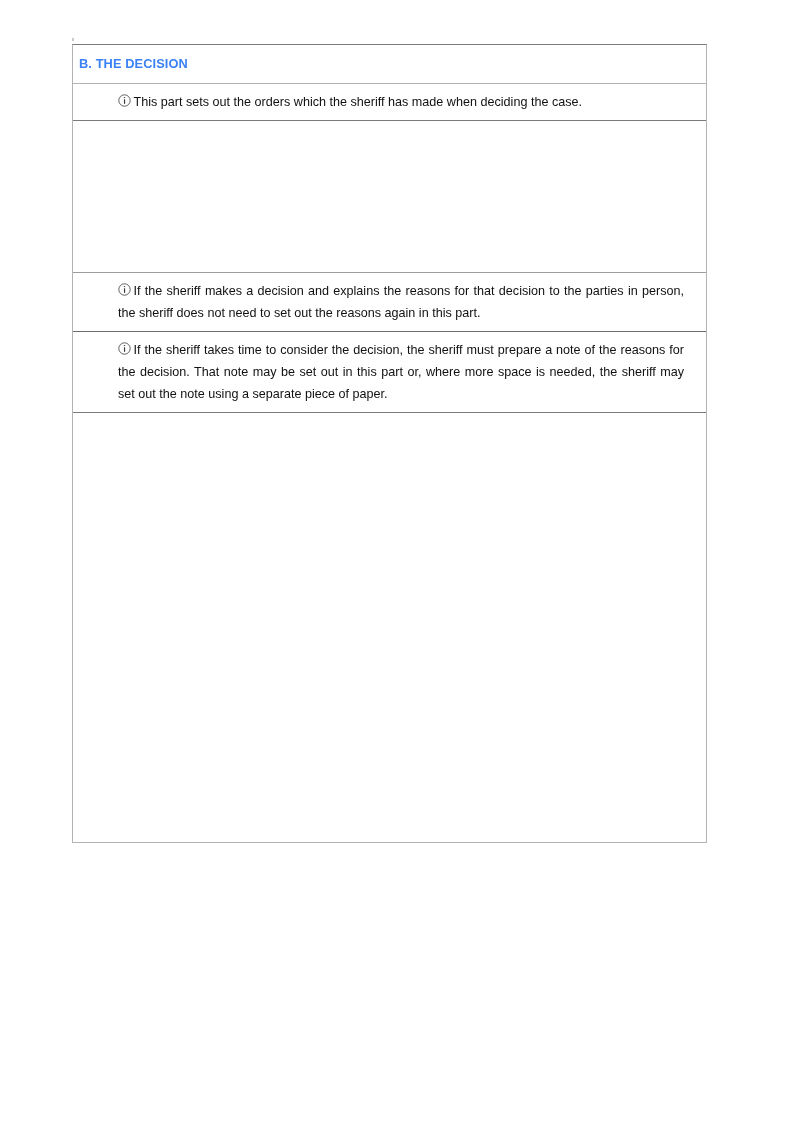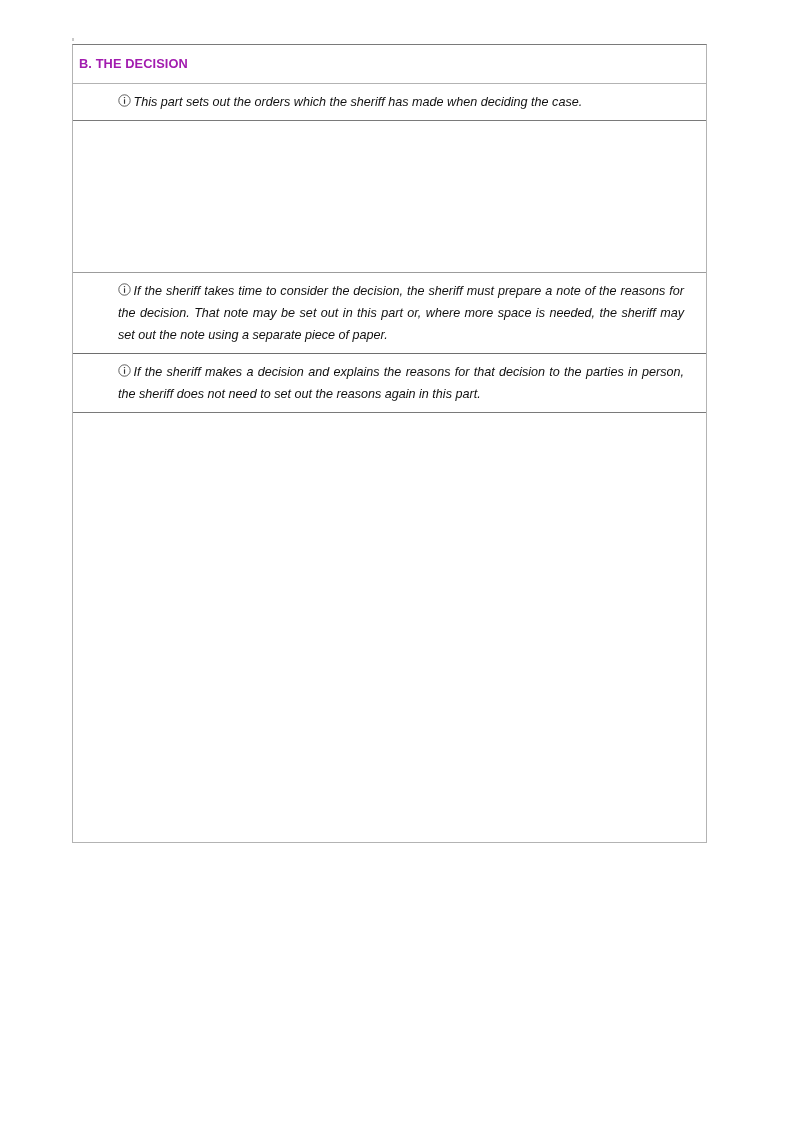--- a/index.html
+++ b/index.html
@@ -47,31 +47,30 @@
   }
 
   .section-header {
     box-sizing: border-box;
     width: 100%;
     padding: 11px 6px 12px 6px;
     font-size: 12.8px;
     font-weight: bold;
     letter-spacing: 0.1px;
     line-height: 15px;
-    color: #a21caf;
+    color: #3b82f6;
     border-bottom: 1px solid #b3b3b3;
     background: #ffffff;
   }
 
   .info-group {
     box-sizing: border-box;
     width: 100%;
     border-bottom: 1px solid #7a7a7a;
     background: #ffffff;
-    font-style: italic;
   }
 
   .info-row {
     box-sizing: border-box;
     width: 100%;
     padding: 7px 22px 7px 8px;
     border-bottom: 1px solid #6e6e6e;
     background: #ffffff;
   }
   .info-row:last-child {
@@ -150,33 +149,33 @@
     <div class="info-group">
 
       <div class="info-row">
         <p class="info-text">
           <span class="info-icon">
             <svg width="13" height="13" viewBox="0 0 13 13" xmlns="http://www.w3.org/2000/svg">
               <circle cx="6.5" cy="6.5" r="5.7" fill="none" stroke="#4d4d4d" stroke-width="0.9"></circle>
               <circle cx="6.5" cy="3.6" r="0.72" fill="#333333"></circle>
               <rect x="5.95" y="5.3" width="1.15" height="4.5" fill="#333333"></rect>
             </svg>
-          </span><span>If the sheriff takes time to consider the decision, the sheriff must prepare a note of the reasons for the decision. That note may be set out in this part or, where more space is needed, the sheriff may set out the note using a separate piece of paper.</span>
+          </span><span>If the sheriff makes a decision and explains the reasons for that decision to the parties in person, the sheriff does not need to set out the reasons again in this part.</span>
         </p>
       </div>
 
       <div class="info-row">
         <p class="info-text">
           <span class="info-icon">
             <svg width="13" height="13" viewBox="0 0 13 13" xmlns="http://www.w3.org/2000/svg">
               <circle cx="6.5" cy="6.5" r="5.7" fill="none" stroke="#4d4d4d" stroke-width="0.9"></circle>
               <circle cx="6.5" cy="3.6" r="0.72" fill="#333333"></circle>
               <rect x="5.95" y="5.3" width="1.15" height="4.5" fill="#333333"></rect>
             </svg>
-          </span><span>If the sheriff makes a decision and explains the reasons for that decision to the parties in person, the sheriff does not need to set out the reasons again in this part.</span>
+          </span><span>If the sheriff takes time to consider the decision, the sheriff must prepare a note of the reasons for the decision. That note may be set out in this part or, where more space is needed, the sheriff may set out the note using a separate piece of paper.</span>
         </p>
       </div>
 
     </div>
 
     <div class="answer-box h-tall last"></div>
 
   </div>
 </div>
 

